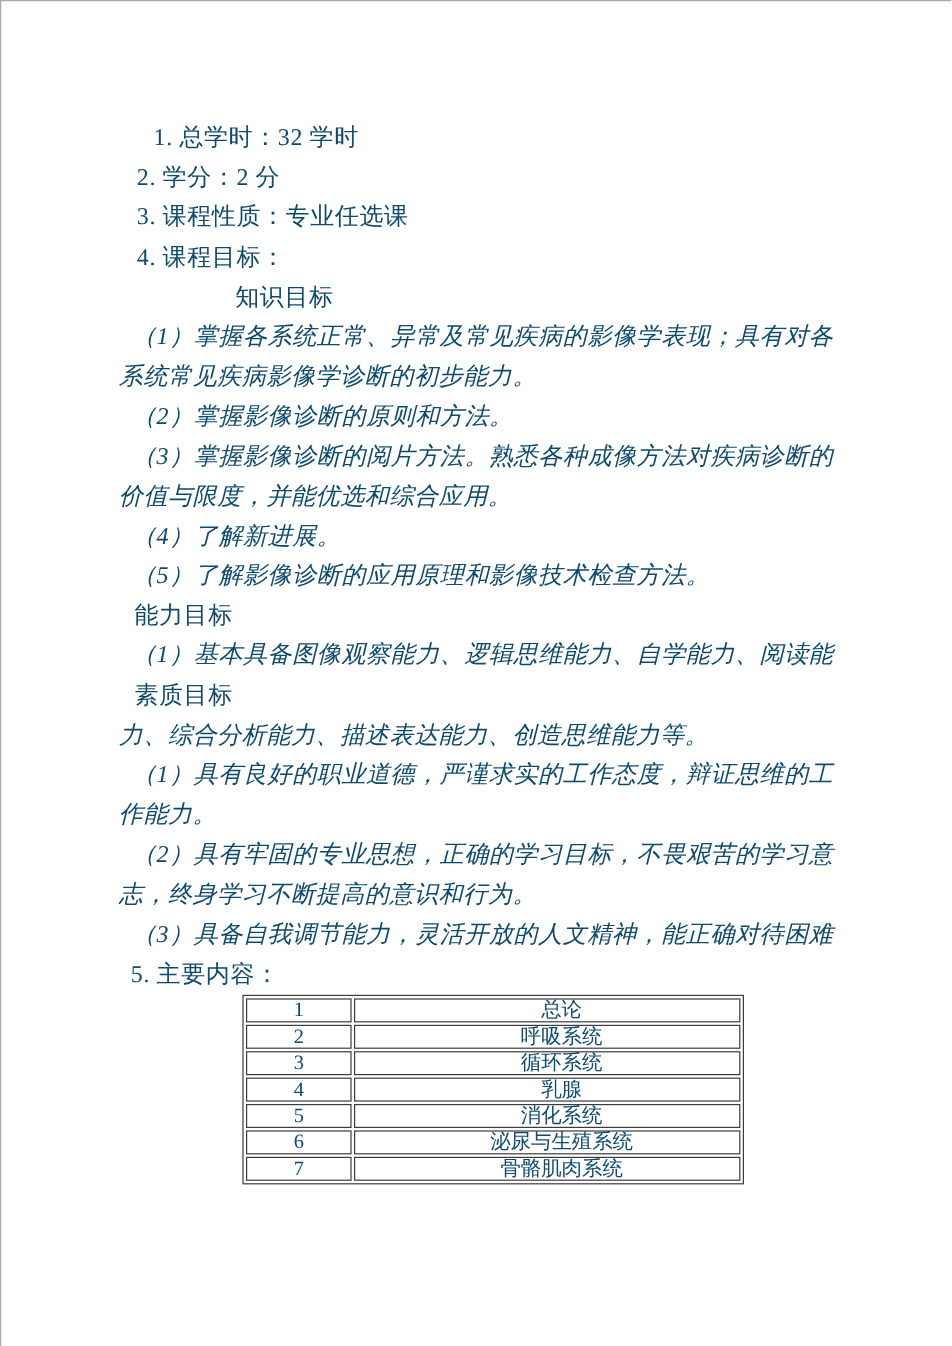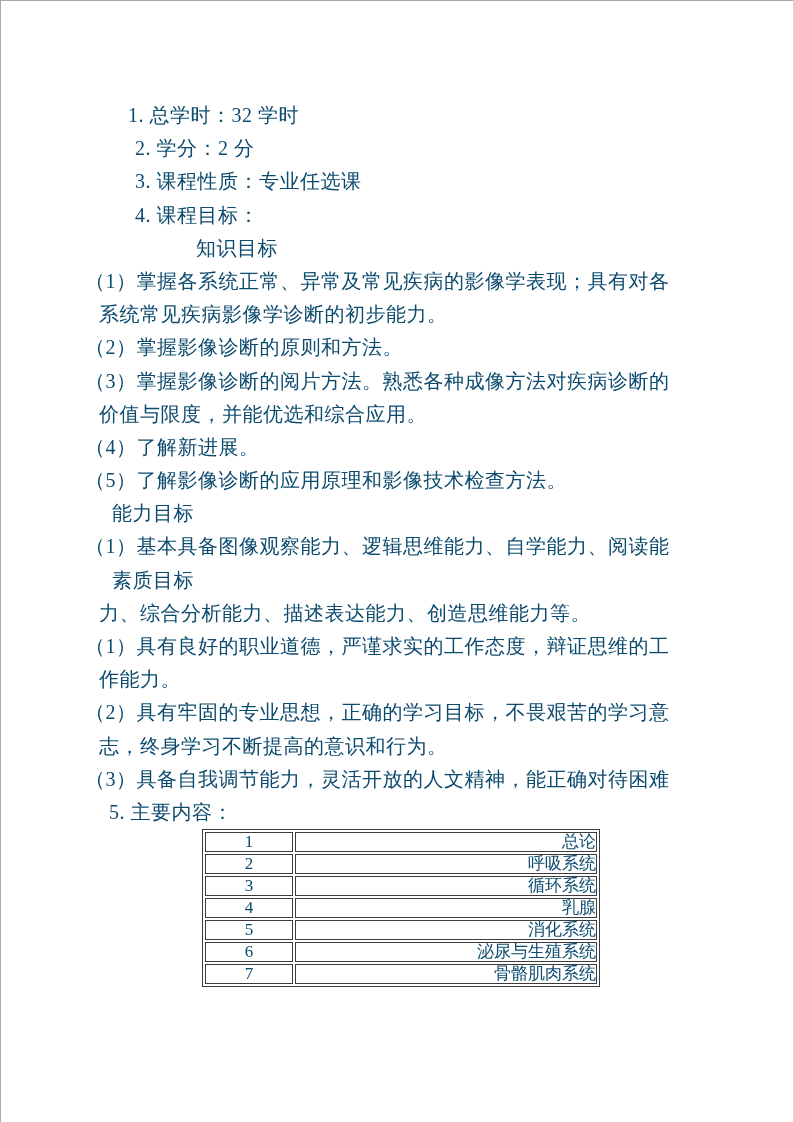--- a/index.html
+++ b/index.html
@@ -23,26 +23,26 @@
     padding-top: 98px;
   }
   .ln {
     height: 33.2px;
     line-height: 33.2px;
     font-size: 20px;
     white-space: nowrap;
     letter-spacing: 0.5px;
   }
   .ln-item1 { padding-left: 127px; }
-  .ln-item  { padding-left: 113px; margin-left: 21px; }
+  .ln-item  { padding-left: 113px; }
   .ln-item5 { padding-left: 108px; }
   .ln-sub-k { padding-left: 163px; margin-left: 32px; }
   .ln-sub   { padding-left: 111px; }
-  .ln-para  { padding-left: 84px; }
-  .ln-cont  { padding-left: 98px;  }
+  .ln-para  { padding-left: 109px; font-style: italic; }
+  .ln-cont  { padding-left: 98px; font-style: italic;  }
 
   .contents-table {
     margin-left: 201px;
     margin-top: 0px;
     border-collapse: separate;
     border-spacing: 2px;
     border: 1px solid #3c3c3c;
     background: #ffffff;
   }
   .contents-table td {
@@ -51,22 +51,22 @@
     font-size: 17px;
     line-height: 18px;
     padding: 0;
   }
   .contents-table td.num {
     width: 86px;
     text-align: center;
   }
   .contents-table td.topic {
     width: 296px;
-    text-align: right;
-    padding-left: 4px;
+    text-align: center;
+    padding-left: 24px;
   }
 </style>
 </head>
 <body>
 
 <div class="page">
   <div class="content">
 
     <div class="ln ln-item1">1. 总学时：32 学时</div>
     <div class="ln ln-item">2. 学分：2 分</div>

